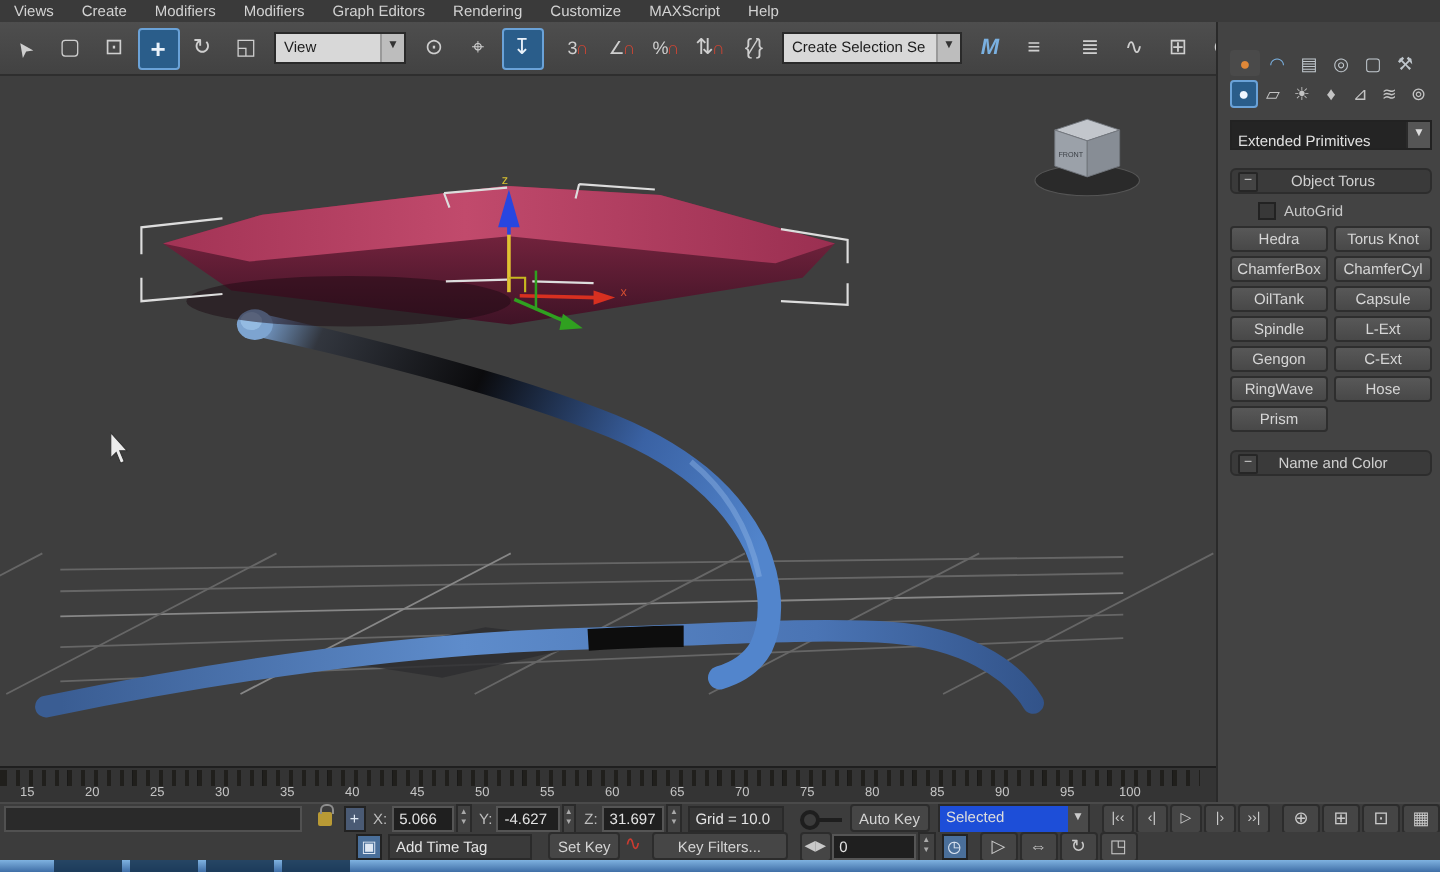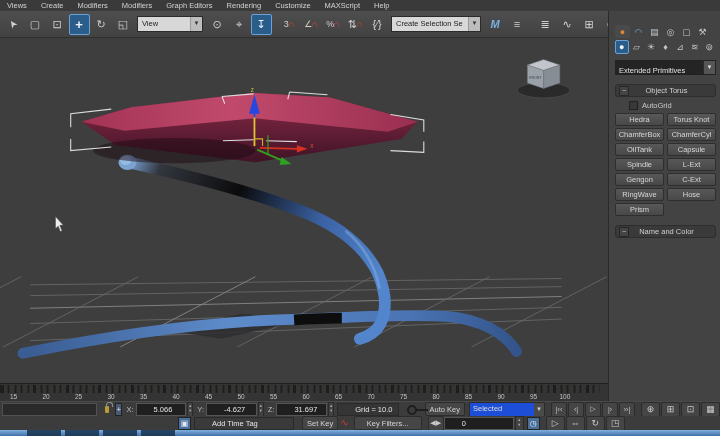--- a/index.html
+++ b/index.html
@@ -59,21 +59,21 @@
   #ruler{position:absolute;left:0;top:383px;width:608px;height:18px;background:#343434;border-top:1px solid #1f1f1f}
   #ruler-ticks{position:absolute;left:0;top:1px;width:600px;height:8px;
     background:repeating-linear-gradient(90deg,#201f1c 0 1.8px,transparent 1.8px 6.5px),
                repeating-linear-gradient(90deg,#191918 0 2.6px,transparent 2.6px 32.5px);
     background-position:1.5px 0,1px 0}
   .rlabel{position:absolute;top:9px;font-size:6.5px;color:#c4c4c4}
   
   #rowA,#rowB{position:absolute;left:0;width:720px;display:flex;align-items:center;background:#3c3c3c;box-sizing:border-box}
   #rowA{top:401px;height:15px;border-top:1px solid #4a4a4a}
   #rowB{top:416px;height:14px}
-  .field{background:#1f1f1f;border:1px solid #555;color:#e4e4e4;font-size:7.5px;height:11px;line-height:11px;padding:0 17px;
+  .field{background:#1f1f1f;border:1px solid #555;color:#e4e4e4;font-size:7.5px;height:11px;line-height:11px;padding:0 3px;
     white-space:nowrap;overflow:hidden;box-sizing:content-box}
   .lab{font-size:7.5px;color:#bdbdbd;margin:0 2px 0 4px}
   .spin{display:flex;flex-direction:column;width:7px;height:13px;border:1px solid #2a2a2a;background:#424242;margin-left:1px}
   .spin span{font-size:4px;line-height:5.5px;color:#aaa;text-align:center}
   #trackbar-field{width:188px;height:11px;background:#2a2a2a;border:1px solid #515151;margin-left:2px}
   .lock{width:9px;height:7px;background:#b99a35;border-radius:1px;position:relative;margin:0 3px 0 8px}
   .lock::before{content:"";position:absolute;top:-4px;left:1.5px;width:5px;height:4px;border:1.3px solid #8d8d8d;
     border-bottom:none;border-radius:3px 3px 0 0}
   .miniblue{width:11px;height:11px;background:#4a5a74;border:1px solid #222;color:#dfe8f4;font-size:8px;line-height:11px;
     text-align:center;margin-left:3px}

